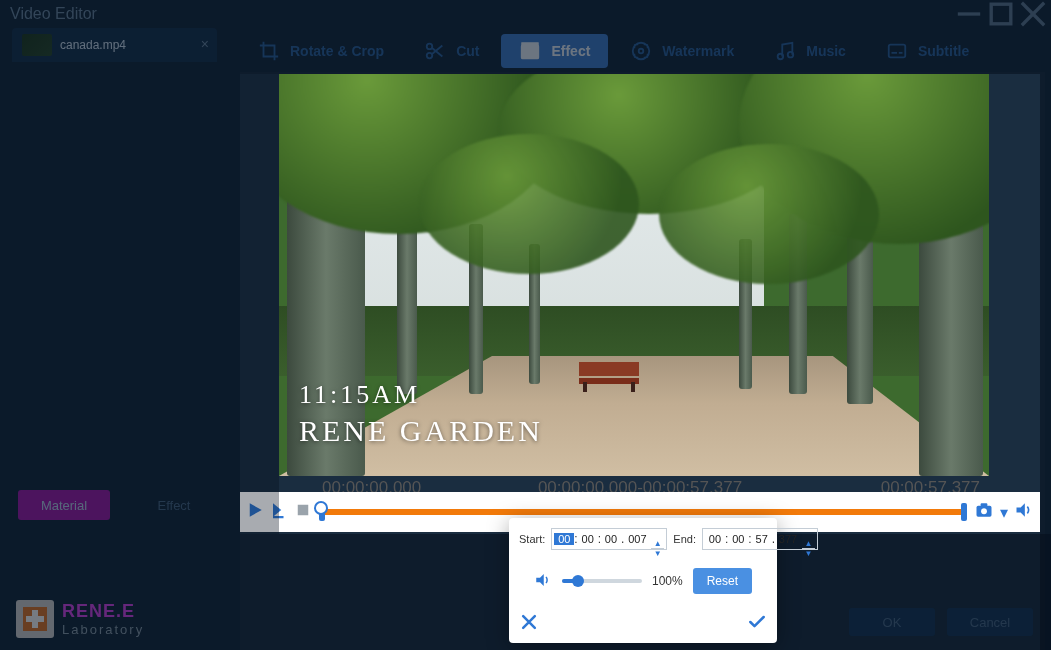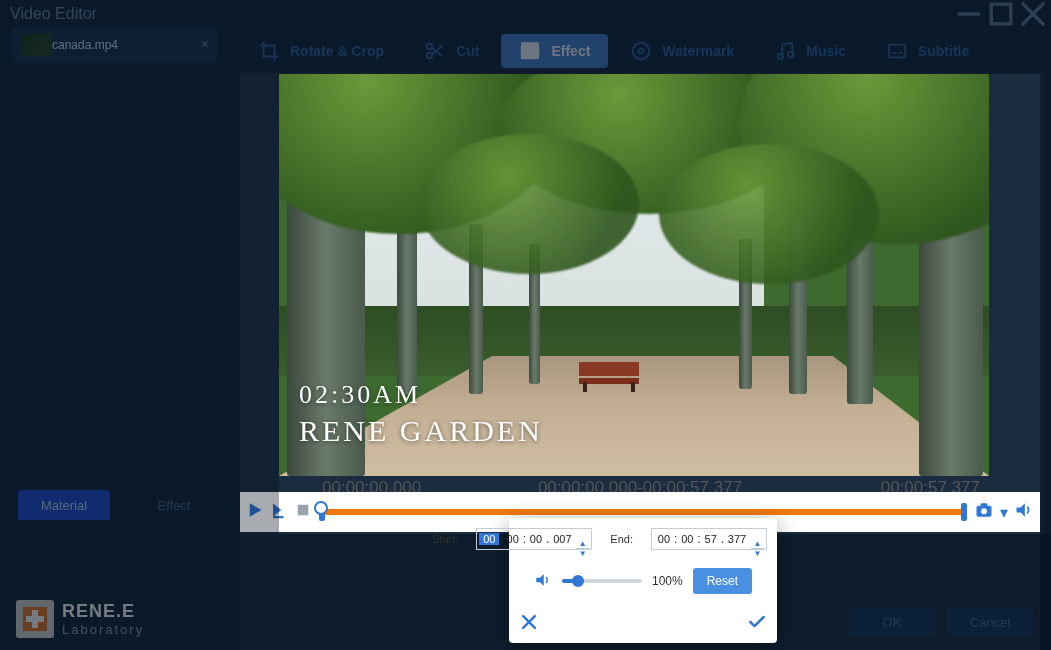--- a/index.html
+++ b/index.html
@@ -4,21 +4,21 @@
 <style>
 * { margin: 0; padding: 0; box-sizing: border-box; font-family: -apple-system, "Segoe UI", Arial, sans-serif; }
 html, body { width: 1051px; height: 650px; overflow: hidden; background: #0d2437; }
 .app { width: 1051px; height: 650px; position: relative; background: #12283c; }
 
 .titlebar { height: 28px; display: flex; align-items: center; justify-content: space-between; padding: 0 4px 0 10px; color: #6a88a3; font-size: 16px; position: relative; }
 .titlebar .sys { display: flex; gap: 4px; }
 .titlebar .sys div { width: 28px; height: 20px; display: flex; align-items: center; justify-content: center; color: #5e7a94; }
 
 .topstrip { height: 38px; display: flex; align-items: stretch; padding-left: 12px; }
-.filetab { display: flex; align-items: center; background: #163351; color: #b8cde0; padding: 0 10px; height: 34px; min-width: 205px; border-radius: 4px 4px 0 0; position: relative; }
+.filetab { display: flex; align-items: center; gap: 8px; background: #163351; color: #b8cde0; padding: 0 10px; height: 34px; min-width: 205px; border-radius: 4px 4px 0 0; position: relative; }
 .filetab .thumb { width: 30px; height: 22px; background: linear-gradient(135deg,#1f3b21,#294a2c); border-radius: 2px; }
 .filetab .x { position: absolute; right: 8px; top: 8px; color: #6a88a3; font-size: 14px; }
 .tab-label { font-size: 12px; color: #cfe1f1; }
 
 .toolbar { position: absolute; left: 240px; right: 12px; top: 32px; height: 38px; display: flex; gap: 4px; align-items: center; }
 .tool-item { display: flex; align-items: center; gap: 10px; padding: 0 18px; height: 34px; color: #2b64a2; font-weight: 700; font-size: 14px; border-radius: 4px; }
 .tool-item.active { background: #3f7fcf; color: #e9f2fb; }
 .tool-item svg { width: 22px; height: 22px; }
 .tool-item.active svg { stroke: #e9f2fb; fill: #e9f2fb; }
 .tool-item:not(.active) svg { stroke: #2b64a2; fill: none; }
@@ -46,52 +46,52 @@
 .track .start-handle, .track .end-handle { position: absolute; top: -6px; width: 6px; height: 18px; background: #2f78d5; border-radius: 2px; }
 .track .start-handle { left: -3px; }
 .track .end-handle { right: -3px; }
 .track .start-handle::after { content:''; position:absolute; left:-5px; top:-2px; width:10px; height:10px; border:2px solid #2f78d5; border-radius:50%; background:#fff; }
 .time-label { font-size: 17px; color: #555; position: absolute; top: 2px; }
 .right-icons { display: flex; align-items: center; gap: 6px; color: #2f78d5; }
 .right-icons svg { width: 20px; height: 20px; }
 
 
 .modal { position: absolute; left: 509px; top: 518px; width: 268px; background: #fff; border-radius: 4px; box-shadow: 0 4px 22px rgba(0,0,0,.35); padding: 10px 10px 8px; font-size: 12px; color: #333; }
-.row { display: flex; align-items: center; gap: 18px; margin-bottom: 14px; white-space: nowrap; justify-content: flex-end; }
+.row { display: flex; align-items: center; gap: 6px; margin-bottom: 14px; white-space: nowrap; }
 .tc-field { display: inline-flex; align-items: center; border: 1px solid #c4cdd6; height: 22px; padding: 10px 2px; }
 .tc-cell { width: 20px; text-align: center; font-size: 11px; color: #222; }
 .tc-field.sel .tc-cell:first-child { background: #2f78d5; color: #fff; }
 .spin { width: 14px; display: flex; flex-direction: column; border-left: 1px solid #c4cdd6; height: 100%; }
 .spin div { flex: 1; display:flex; align-items:center; justify-content:center; font-size:8px; color:#2f78d5; }
 .spin div:first-child { border-bottom:1px solid #c4cdd6; }
 .vol-row { display:flex; align-items:center; gap:10px; justify-content:center; margin: 18px 0 14px; }
 .slider { width: 80px; height: 4px; background: #cfd7de; position: relative; border-radius: 2px; }
 .slider .fill { position:absolute; left:0; top:0; bottom:0; width:20%; background:#2f78d5; border-radius:2px; }
 .slider .knob { position:absolute; left:20%; top:50%; width:12px; height:12px; background:#2f78d5; border-radius:50%; transform:translate(-50%,-50%); }
 .btn { display:inline-flex; align-items:center; justify-content:center; height:26px; padding:0 14px; background:#4a90e2; color:#fff; border-radius:3px; font-size:12px; }
 .modal-actions { display:flex; justify-content:space-between; margin-top: 18px; }
 .modal-actions svg { width: 20px; height: 20px; }
 
 
 .left-tabs { position: absolute; left: 18px; top: 490px; display: flex; gap: 18px; align-items: center; }
 .left-tab { width: 92px; height: 30px; display:flex; align-items:center; justify-content:center; font-size:13px; color:#4a6a8a; border-radius:3px; }
-.left-tab.active { background:#1d4ed8; color:#b9d5ef; }
+.left-tab.active { background:#a21caf; color:#b9d5ef; }
 
 
 .footer-btns { position: absolute; right: 18px; bottom: 14px; display:flex; gap:12px; }
 .footer-btn { width: 86px; height: 28px; background:#14375a; color:#4a6a8a; display:flex; align-items:center; justify-content:center; border-radius:3px; font-size:13px; }
 
 
 .logo { position:absolute; left:16px; bottom:12px; display:flex; align-items:center; gap:8px; color:#8099ab; }
 .logo-badge { width:38px; height:38px; background:#d6d6d6; border-radius:3px; display:flex; align-items:center; justify-content:center; }
 .logo-badge .cross { width:24px; height:24px; background:#e2792a; position:relative; }
 .logo-badge .cross::before, .logo-badge .cross::after { content:''; position:absolute; background:#fff; }
 .logo-badge .cross::before { left:9px; top:3px; width:6px; height:18px; }
 .logo-badge .cross::after  { left:3px; top:9px; width:18px; height:6px; }
-.logo-text .t1 { font-size:18px; font-weight:800; letter-spacing:1px; color:#ffffff; }
+.logo-text .t1 { font-size:18px; font-weight:800; letter-spacing:1px; color:#d946ef; }
 .logo-text .t2 { font-size:13px; letter-spacing:2px; color:#8ca0af; }
 
 .label-sm { font-size: 11px; color:#333; }
 </style>
 </head>
 <body>
 <div class="app">
 
   <div class="titlebar">
     <span>Video Editor</span>
@@ -195,21 +195,21 @@
       <div class="canopy" style="left:140px; top:60px;  width:220px; height:140px; opacity:.9;"></div>
       <div class="canopy" style="left:380px; top:70px;  width:220px; height:140px; opacity:.9;"></div>
 
       <div class="bench" style="left:300px; top:288px;">
         <div class="back"></div>
           <div class="seat"></div>
         <div class="leg" style="left:4px;"></div>
           <div class="leg" style="right:4px;"></div>
       </div>
 
-      <div class="overlay-text" style="bottom:66px; font-size:26px;">02:30AM</div>
+      <div class="overlay-text" style="bottom:66px; font-size:26px;">11:15AM</div>
       <div class="overlay-text" style="bottom:28px; font-size:30px;">RENE GARDEN</div>
     </div>
 
     <div style="position:relative; width:800px;">
       <div class="time-label" style="left:82px;">00:00:00.000</div>
       <div class="time-label" style="left:50%; transform:translateX(-50%);">00:00:00.000-00:00:57.377</div>
       <div class="time-label" style="right:60px;text-align:center;">00:00:57.377</div>
     </div>
 
     <div class="timeline-bar" style="margin-top:16px;">

